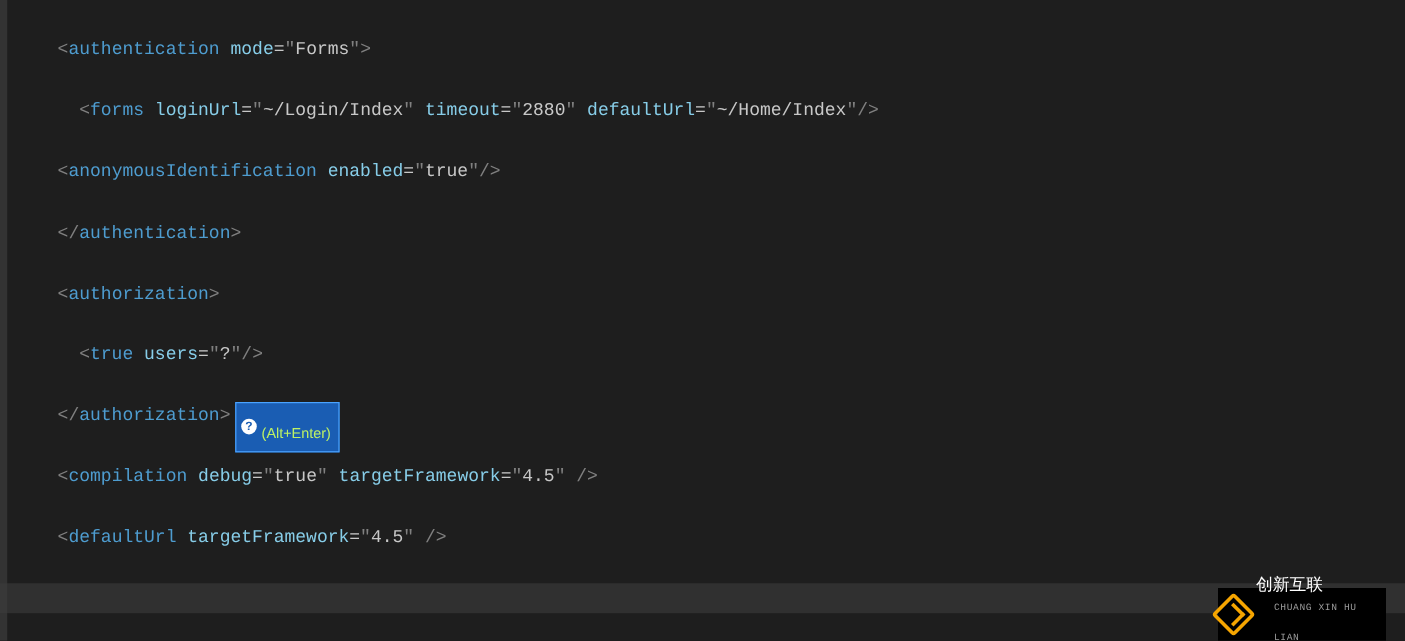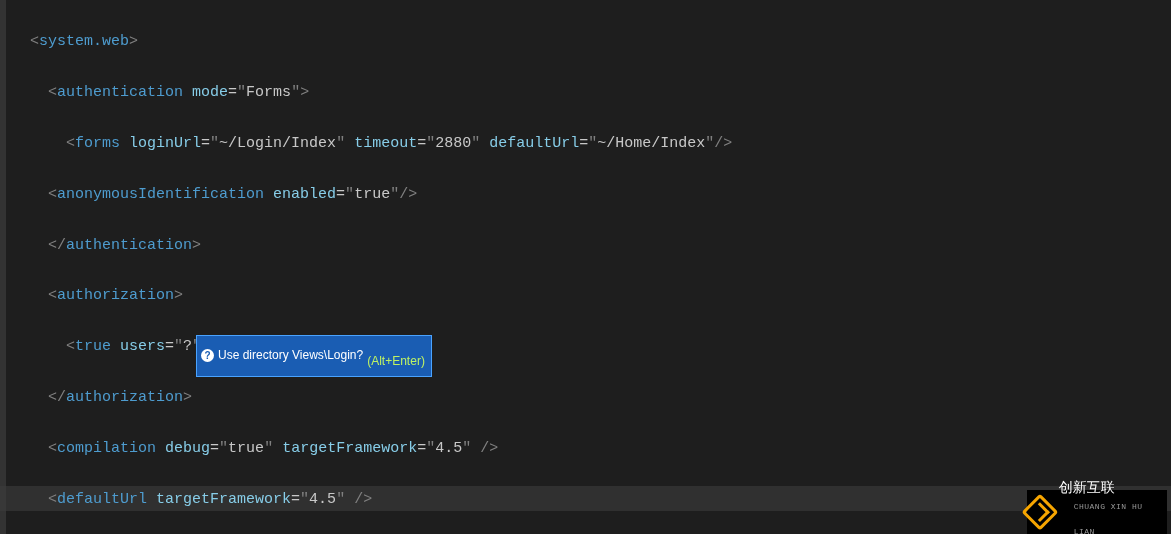--- a/index.html
+++ b/index.html
@@ -55,21 +55,21 @@
     display:inline-flex;width:13px;height:13px;border-radius:50%;
     background:#fff;color:#1a5db3;font-size:10px;font-weight:bold;
     align-items:center;justify-content:center;
   }
   .tooltip .dim { color:#bef264;margin-top:12px; }
   .highlight-line {
     position:absolute;left:0;top:486px;width:1171px;height:25px;
     background:rgba(60,60,60,0.6);
   }
   .watermark {
-    position:absolute;right:4px;bottom:0;width:140px;height:44px;
+    position:absolute;right:16px;bottom:0;width:140px;height:44px;
     background:#000;display:flex;align-items:center;justify-content:center;
     gap:6px;
   }
   .watermark .logo {
     width:26px;height:26px;border:3px solid #f6a500;border-radius:3px;
     transform:rotate(45deg);position:relative;
   }
   .watermark .logo::after{
     content:"";position:absolute;inset:3px;border:3px solid #f6a500;
     border-left:none;border-bottom:none;
@@ -77,21 +77,20 @@
   .watermark .txt{color:#fff;font-family:'Microsoft YaHei',sans-serif;font-size:14px;line-height:1;}
   .watermark .sub{color:#999;font-size:8px;letter-spacing:0.5px;margin-left:15px;}
 </style>
 </head>
 <body>
 
 <div class="gutter"></div>
 <div class="highlight-line"></div>
 
 <div class="editor">
-<span class="line i1"><span class="punct">&lt;</span><span class="elem">system.web</span><span class="punct">&gt;</span></span>
 <span class="line i2"><span class="punct">&lt;</span><span class="elem">authentication</span> <span class="attr">mode</span><span class="eq">=</span><span class="punct">"</span><span class="val">Forms</span><span class="punct">"&gt;</span></span>
 <span class="line i3"><span class="punct">&lt;</span><span class="elem">forms</span> <span class="attr">loginUrl</span><span class="eq">=</span><span class="punct">"</span><span class="val">~/Login/Index</span><span class="punct">"</span> <span class="attr">timeout</span><span class="eq">=</span><span class="punct">"</span><span class="val">2880</span><span class="punct">"</span> <span class="attr">defaultUrl</span><span class="eq">=</span><span class="punct">"</span><span class="val">~/Home/Index</span><span class="punct">"/&gt;</span></span>
 <span class="line i2"><span class="punct">&lt;</span><span class="elem">anonymousIdentification</span> <span class="attr">enabled</span><span class="eq">=</span><span class="punct">"</span><span class="val">true</span><span class="punct">"/&gt;</span></span>
 <span class="line i2"><span class="punct">&lt;/</span><span class="elem">authentication</span><span class="punct">&gt;</span></span>
 <span class="line i2"><span class="punct">&lt;</span><span class="elem">authorization</span><span class="punct">&gt;</span></span>
 <span class="line i3"><span class="punct">&lt;</span><span class="elem">true</span> <span class="attr">users</span><span class="eq">=</span><span class="punct">"</span><span class="val">?</span><span class="punct">"/&gt;</span></span>
 <span class="line i2"><span class="punct">&lt;/</span><span class="elem">authorization</span><span class="punct">&gt;</span></span>
 <span class="line i2"><span class="punct">&lt;</span><span class="elem">compilation</span> <span class="attr">debug</span><span class="eq">=</span><span class="punct">"</span><span class="val">true</span><span class="punct">"</span> <span class="attr">targetFramework</span><span class="eq">=</span><span class="punct">"</span><span class="val">4.5</span><span class="punct">"</span> <span class="punct">/&gt;</span></span>
 <span class="line i2"><span class="punct">&lt;</span><span class="elem">defaultUrl</span> <span class="attr">targetFramework</span><span class="eq">=</span><span class="punct">"</span><span class="val">4.5</span><span class="punct">"</span> <span class="punct">/&gt;</span></span>
 
@@ -102,21 +101,20 @@
 
 
 
 
 
 
 </div>
 
 <div class="tooltip">
   <span class="qicon">?</span>
-  <span>Use directory Views\Login?</span>
   <span class="dim">(Alt+Enter)</span>
 </div>
 
 <div class="watermark">
   <div class="logo"></div>
   <div>
     <div class="txt">创新互联</div>
     <div class="sub">CHUANG XIN HU LIAN</div>
   </div>
 </div>

